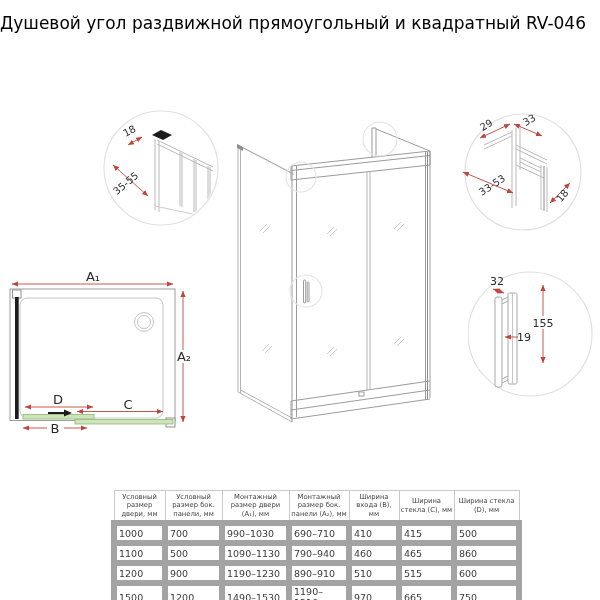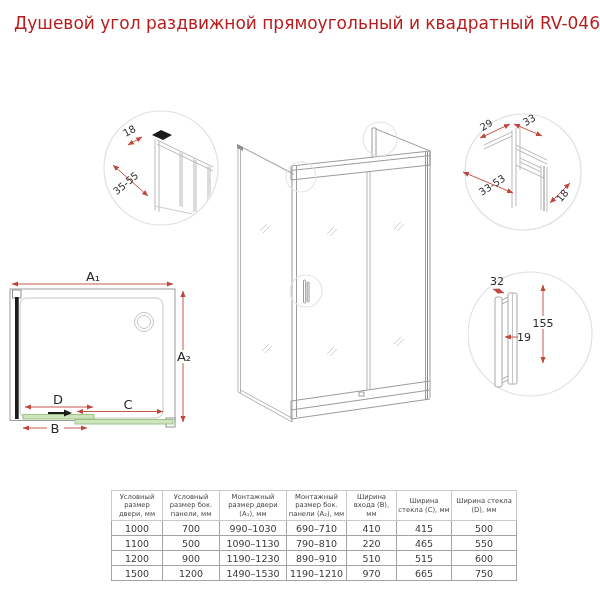--- a/index.html
+++ b/index.html
@@ -2,37 +2,37 @@
 <html><head>
 <meta charset="utf-8">
 <style>
   html,body{margin:0;padding:0;}
   body{
     width:600px;height:600px;position:relative;background:#ffffff;
     font-family:"DejaVu Sans","Liberation Sans",sans-serif;
     overflow:hidden;color:#1f1f1f;
   }
   .title{
-    position:absolute;top:12px;left:0;width:600px;text-align:right;
-    font-size:17px;line-height:23px;font-weight:400;color:#b91c1c;
+    position:absolute;top:12px;left:0;width:600px;text-align:left;
+    font-size:17px;line-height:23px;font-weight:400;color:#000000;
   }
   svg{position:absolute;}
   .dimtxt{font-size:10px;fill:#2e2e2e;}
   .dimbig{font-size:13px;fill:#2a2a2a;}
   .dimmid{font-size:11px;fill:#2a2a2a;}
   .spec-table{
     position:absolute;left:111px;top:477px;border-collapse:collapse;
     table-layout:fixed;color:#3a3a3a;margin-top:13px;
   }
   .spec-table th{
     border:1px solid #c9c9c9;font-weight:400;font-size:6.8px;line-height:1.25;
     padding:2px 1px;text-align:center;vertical-align:middle;color:#444;
   }
   .spec-table td{
-    border:1px solid #a3a3a3;font-size:9.5px;text-align:center;
+    border:6px solid #a3a3a3;font-size:9.5px;
     padding:0 2px;height:14px;color:#3a3a3a;
   }
 </style>
 </head>
 <body>
 
 <div class="title">
   <div>Душевой угол раздвижной прямоугольный и квадратный RV-046</div>
 </div>
 
@@ -230,24 +230,24 @@
         <td>990–1030</td>
         <td>690–710</td>
         <td>410</td>
         <td>415</td>
         <td>500</td>
       </tr>
       <tr>
         <td>1100</td>
         <td>500</td>
         <td>1090–1130</td>
-        <td>790–810</td>
-        <td>220</td>
+        <td>790–940</td>
+        <td>460</td>
         <td>465</td>
-        <td>550</td>
+        <td>860</td>
       </tr>
       <tr>
         <td>1200</td>
         <td>900</td>
         <td>1190–1230</td>
         <td>890–910</td>
         <td>510</td>
         <td>515</td>
         <td>600</td>
       </tr>

